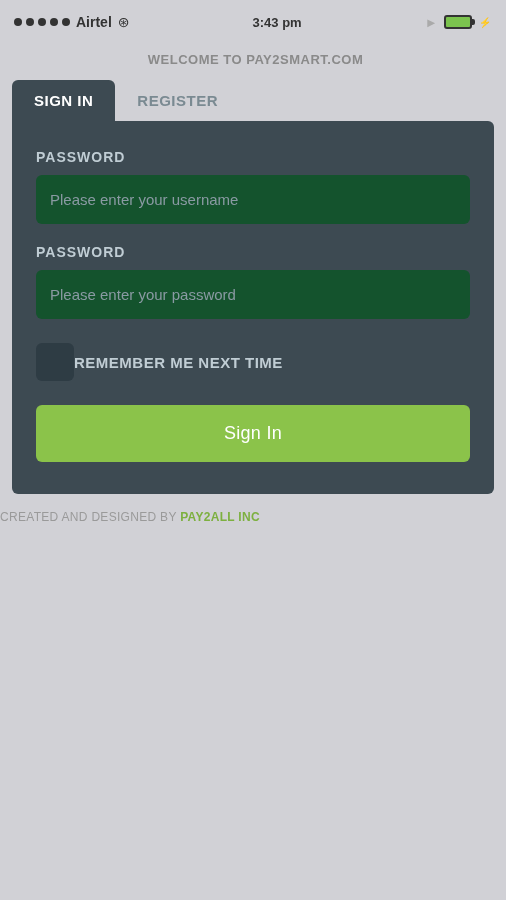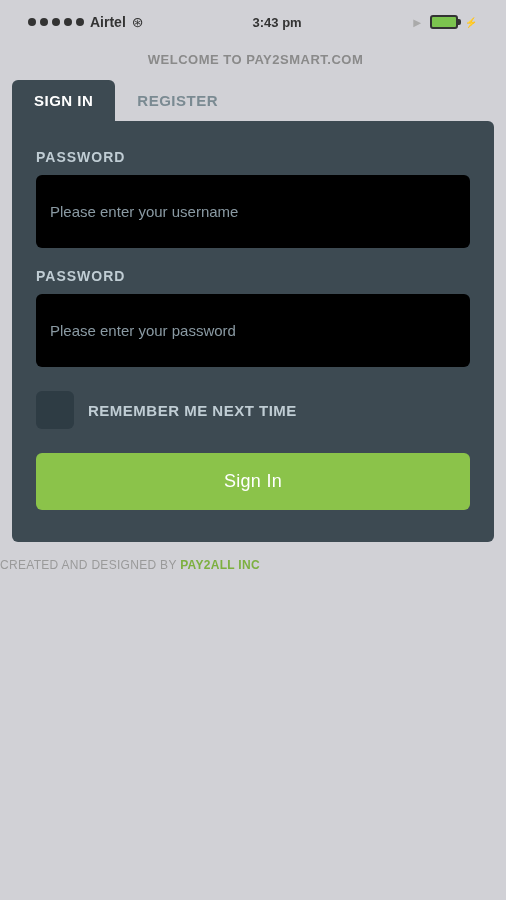--- a/index.html
+++ b/index.html
@@ -13,21 +13,21 @@
       overflow: hidden;
     }
 
     
     .status-bar {
       background-color: #d1d1d6;
       height: 44px;
       display: flex;
       align-items: center;
       justify-content: space-between;
-      padding: 0 28px;
+      padding: 0 14px;
     }
 
     .status-left {
       display: flex;
       align-items: center;
       gap: 6px;
     }
 
     .dots {
       display: flex;
@@ -152,38 +152,37 @@
     .field-label {
       font-size: 14px;
       font-weight: 700;
       color: #c0cdd4;
       letter-spacing: 1px;
       margin-bottom: 10px;
     }
 
     .field-input {
       width: 100%;
-      background-color: #000000;
+      background-color: #14532d;
       border: none;
       border-radius: 6px;
-      padding: 28px 14px;
+      padding: 16px 14px;
       font-size: 15px;
       color: #8a9aa3;
       outline: none;
       margin-bottom: 20px;
     }
 
     .field-input::placeholder {
       color: #8a9aa3;
     }
 
     .remember-row {
       display: flex;
       align-items: center;
-      gap: 14px;
       margin-bottom: 24px;
       margin-top: 4px;
     }
 
     .checkbox-box {
       width: 38px;
       height: 38px;
       background-color: #2e3c44;
       border-radius: 6px;
       flex-shrink: 0;

